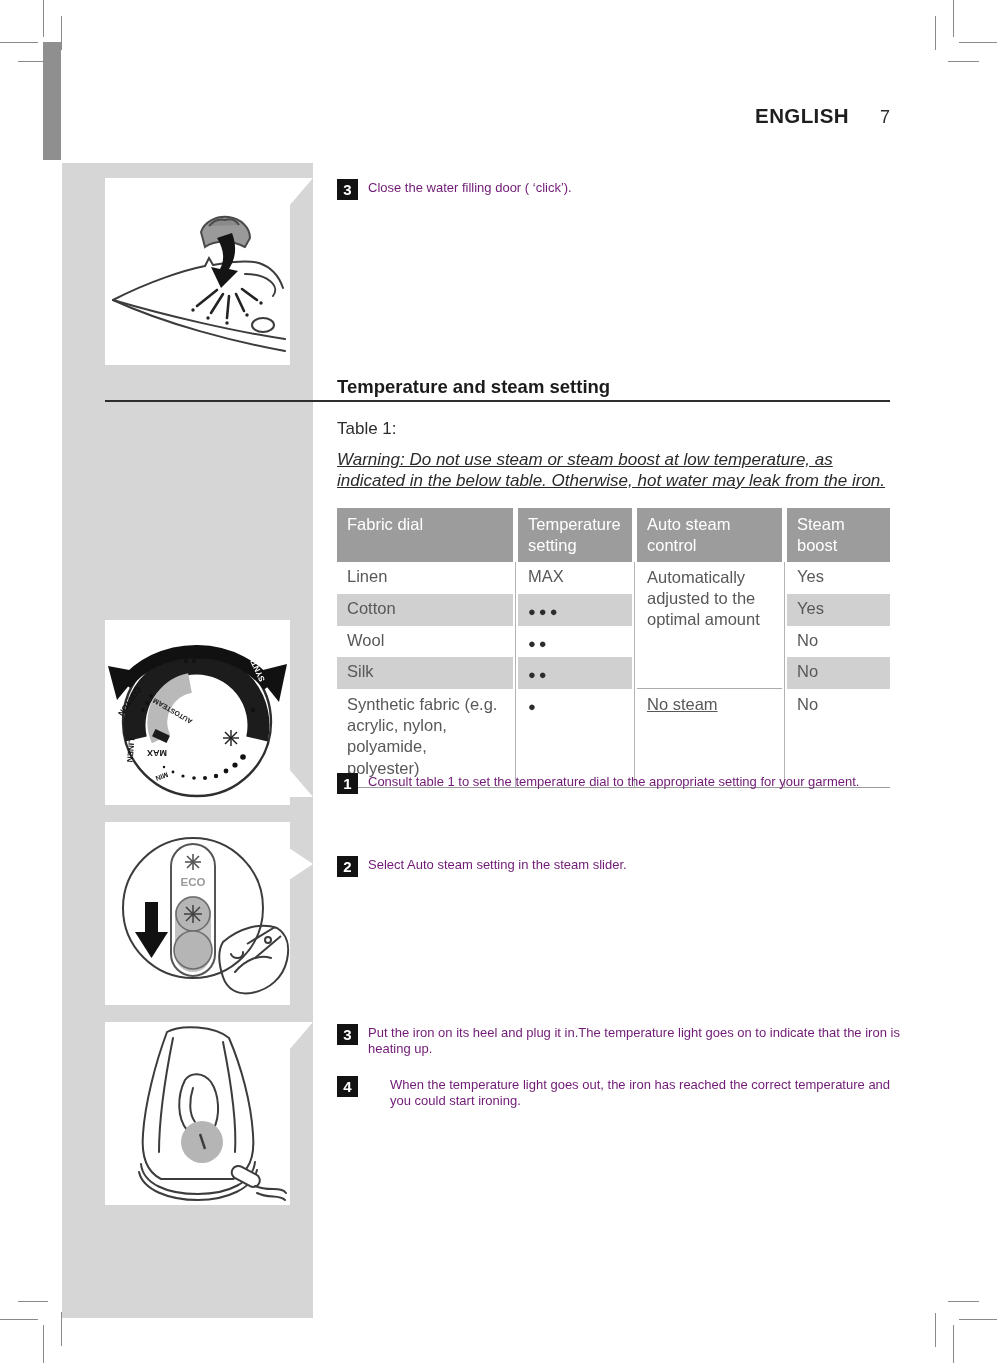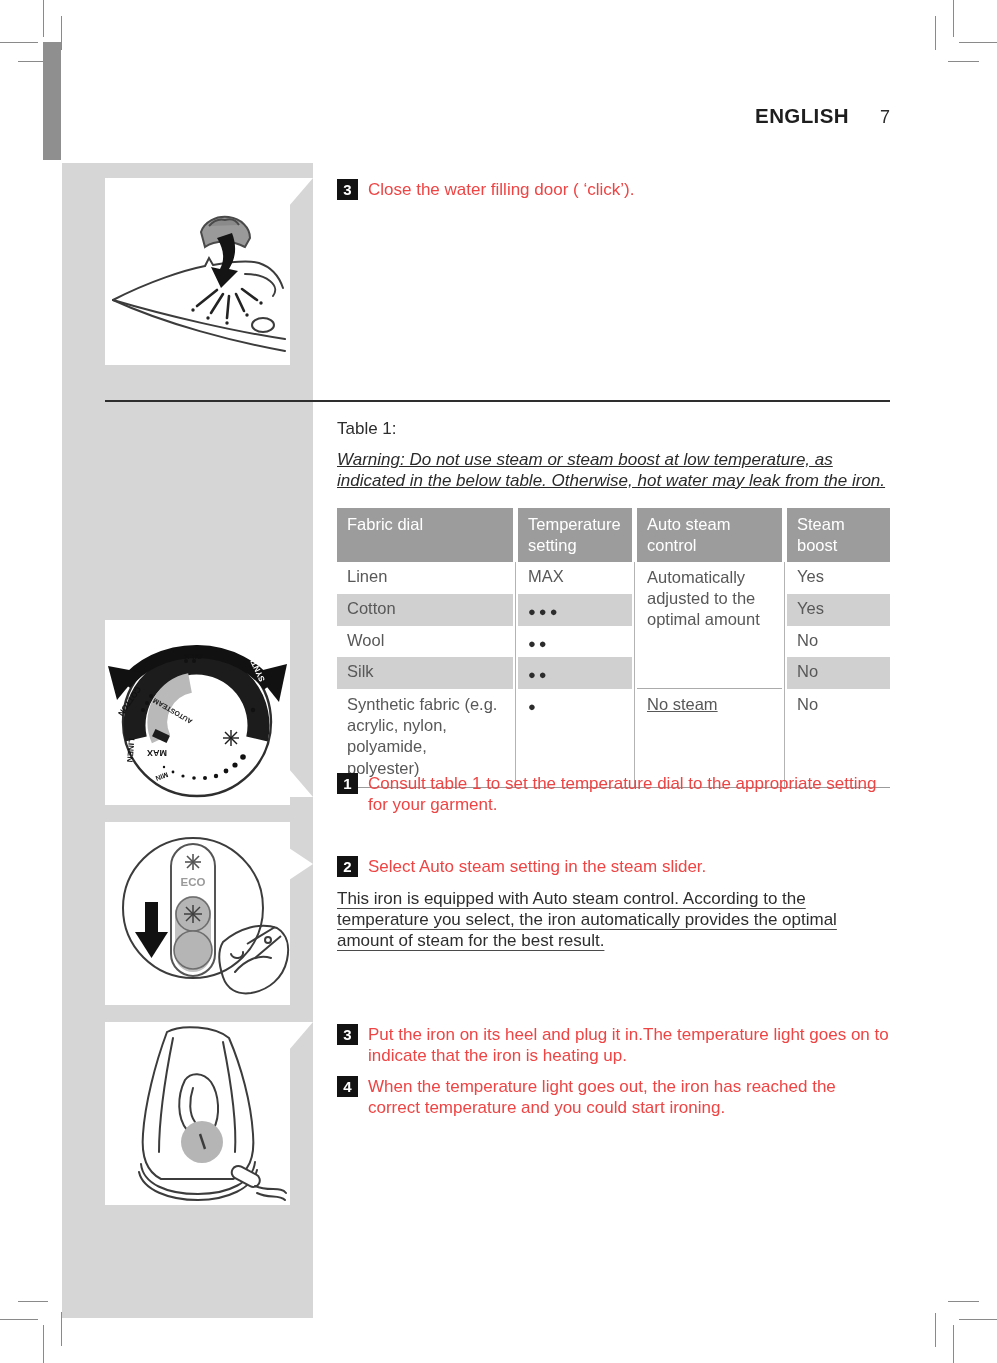--- a/index.html
+++ b/index.html
@@ -25,22 +25,22 @@
   .tail{position:absolute;left:289px;width:24px;height:28px;background:#fff;}
   .tail1{top:178px;clip-path:polygon(0 0,100% 0,0 100%);}
   .tail2{top:769px;clip-path:polygon(0 100%,100% 100%,0 0);}
   .tail3{top:848px;height:32px;clip-path:polygon(0 0,100% 50%,0 100%);}
   .tail4{top:1022px;clip-path:polygon(0 0,100% 0,0 100%);}
 
   
   .step{position:absolute;left:337px;display:flex;align-items:flex-start;}
   .badge{flex:none;width:21px;height:21px;background:#121212;color:#fff;font-size:15px;
          font-weight:bold;display:flex;align-items:center;justify-content:center;margin-right:10px;}
-  .stxt{font-size:17px;line-height:1.22;color:#ef4444;padding-top:1px;}
-  .w520{width:520px;} .w560{width:560px;} .w515{width:515px;}
+  .stxt{font-size:13px;line-height:1.22;color:#701a75;padding-top:1px;}
+  .w520{width:520px;} .w560{width:560px;} .w515{width:515px;margin-left:22px;}
 
   .heading{position:absolute;left:337px;top:376px;font-size:18.5px;font-weight:bold;color:#1b1b1b;}
   .rule{position:absolute;left:105px;top:400px;width:785px;height:2px;background:#2e2e2e;}
   .tlabel{position:absolute;left:337px;top:419px;font-size:17px;color:#2e2e2e;}
   .warning{position:absolute;left:337px;top:450px;width:550px;font-size:17px;font-style:italic;
            line-height:1.23;color:#2a2a2a;text-decoration:underline;}
   .note{position:absolute;left:337px;top:888px;width:520px;font-size:17px;line-height:1.24;color:#2e2e2e;}
   .note span{text-decoration:underline;text-underline-offset:3.5px;text-decoration-thickness:1.3px;
              text-decoration-color:#4a4a4a;}
 
@@ -225,20 +225,21 @@
       </g>
     </svg>
   </div>
   <div class="tail tail4"></div>
 
   <div class="step" style="top:179px;">
     <div class="badge">3</div>
     <div class="stxt w520">Close the water filling door ( ‘click’).</div>
   </div>
 
+  <div class="heading">Temperature and steam setting</div>
   <div class="rule"></div>
 
   <div class="tlabel">Table 1:</div>
   <div class="warning">Warning: Do not use steam or steam boost at low temperature, as indicated in the below table. Otherwise, hot water may leak from the iron.</div>
 
   <div class="ttable">
     <div class="thead">
       <div class="hc">Fabric dial</div>
       <div class="hc">Temperature setting</div>
       <div class="hc">Auto steam control</div>
@@ -271,23 +272,20 @@
 
   <div class="step" style="top:773px;">
     <div class="badge">1</div>
     <div class="stxt w520">Consult table 1 to set the temperature dial to the appropriate setting for your garment.</div>
   </div>
   <div class="step" style="top:856px;">
     <div class="badge">2</div>
     <div class="stxt w520">Select Auto steam setting in the steam slider.</div>
   </div>
 
-  <div class="note">
-    <span>This iron is equipped with Auto steam control. According to the temperature you select, the iron automatically provides the optimal amount of steam for the best result.</span>
-  </div>
 
   <div class="step" style="top:1024px;">
     <div class="badge">3</div>
     <div class="stxt w560">Put the iron on its heel and plug it in.The temperature light goes on to indicate that the iron is heating up.</div>
   </div>
   <div class="step" style="top:1076px;">
     <div class="badge">4</div>
     <div class="stxt w515">When the temperature light goes out, the iron has reached the correct temperature and you could start ironing.</div>
   </div>
 

